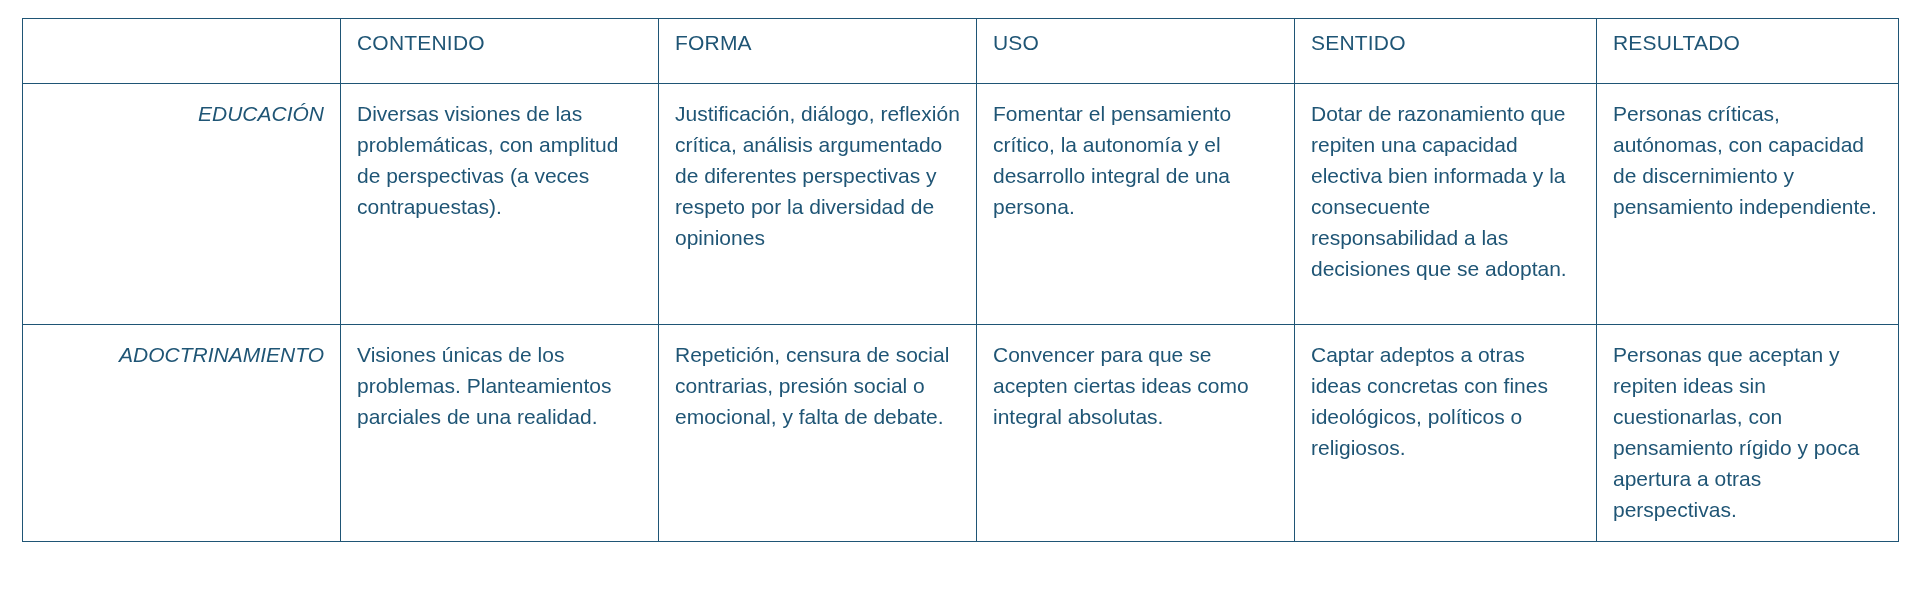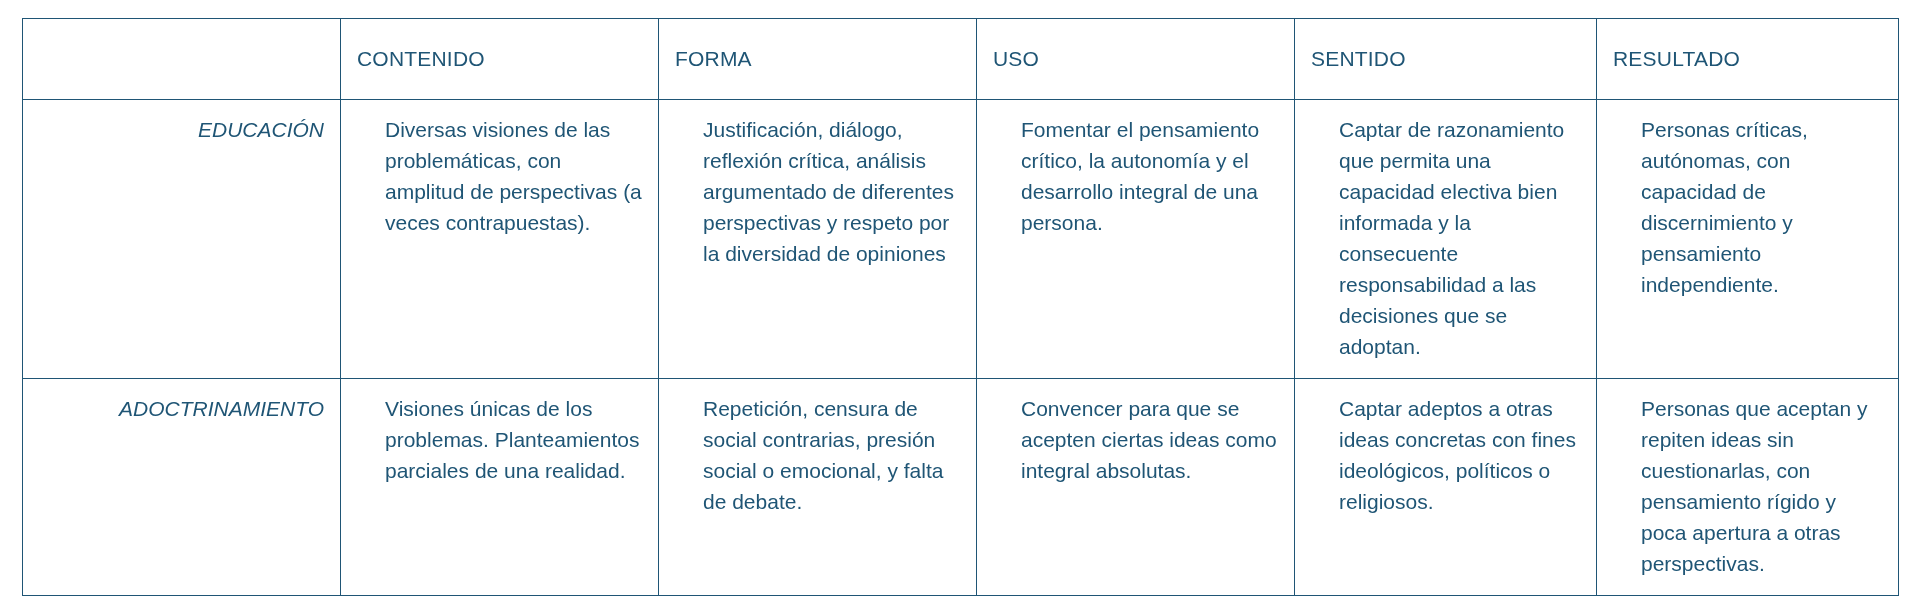--- a/index.html
+++ b/index.html
@@ -36,21 +36,21 @@
   
   col.c0 { width: 318px; }
   col.c1 { width: 318px; }
   col.c2 { width: 318px; }
   col.c3 { width: 318px; }
   col.c4 { width: 302px; }
   col.c5 { width: 302px; }
 
   
   tr.head td {
-    padding-top: 24px;
+    padding-top: 8px;
     padding-bottom: 14px;
     height: 42px;
   }
   tr.head td.corner {
     border-top: 1px solid #1f5575;
     border-left: 1px solid #1f5575;
     border-bottom: 1px solid #1f5575;
     border-right: 1px solid #1f5575;
   }
   .colhead {
@@ -69,21 +69,20 @@
     text-align: right;
   }
   tr.body td {
     height: 210px;
   }
   tr.body.second td {
     height: 176px;
   }
   .cell-text {
     display: block;
-    margin-left: 28px;
   }
 </style>
 </head>
 <body>
 
 <div class="sheet">
   <table class="matrix">
     <colgroup>
       <col class="c0">
         <col class="c1">
@@ -121,21 +120,21 @@
         <td>
           <span class="cell-text">Diversas visiones de las problemáticas, con amplitud de perspectivas (a veces contrapuestas).</span>
         </td>
         <td>
           <span class="cell-text">Justificación, diálogo, reflexión crítica, análisis argumentado de diferentes perspectivas y respeto por la diversidad de opiniones</span>
         </td>
         <td>
           <span class="cell-text">Fomentar el pensamiento crítico, la autonomía y el desarrollo integral de una persona.</span>
         </td>
         <td>
-          <span class="cell-text">Captar de razonamiento que permita una capacidad electiva bien informada y la consecuente responsabilidad a las decisiones que se adoptan.</span>
+          <span class="cell-text">Dotar de razonamiento que repiten una capacidad electiva bien informada y la consecuente responsabilidad a las decisiones que se adoptan.</span>
         </td>
         <td>
           <span class="cell-text">Personas críticas, autónomas, con capacidad de discernimiento y pensamiento independiente.</span>
         </td>
       </tr>
 
       <tr class="body second">
         <td class="rowlabel">
           <span class="rowhead">ADOCTRINAMIENTO</span>
         </td>

